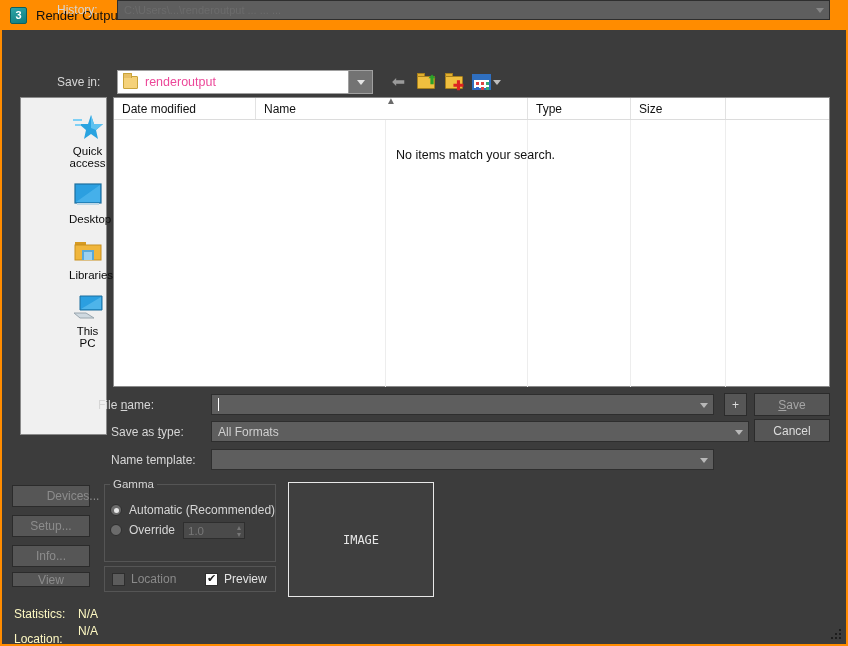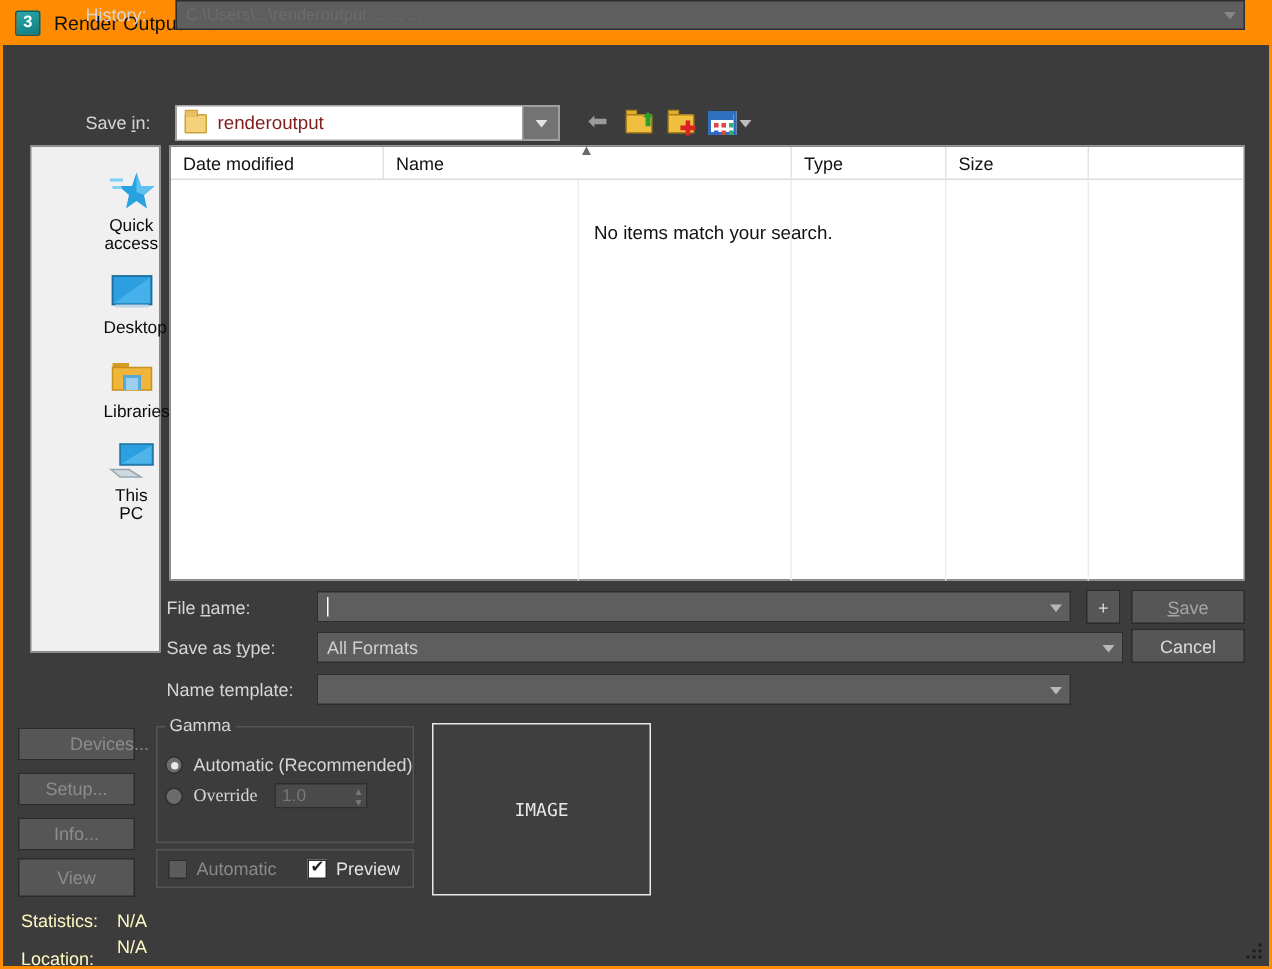--- a/index.html
+++ b/index.html
@@ -73,21 +73,21 @@
   }
   #savein-folder {
     width: 15px; height: 13px; margin-left: 5px; flex: none;
     background: #f5d27a; border: 1px solid #c9a43a; border-radius: 1px;
     position: relative;
   }
   #savein-folder:before {
     content:""; position:absolute; left:-1px; top:-4px; width:7px; height:4px;
     background:#e8c066; border:1px solid #c9a43a; border-bottom:none; border-radius:1px 1px 0 0;
   }
-  #savein-text { margin-left: 7px; color: #7f1d1d; font-size: 12.5px; }
+  #savein-text { margin-left: 7px; color: #ec4899; font-size: 12.5px; }
   #savein-dd {
     position: absolute; right: 0; top: 0; width: 24px; height: 22px;
     background: #737373; border-left: 1px solid #a0a0a0;
     display: flex; align-items: center; justify-content: center;
   }
   #savein-dd i {
     width:0;height:0;border-left:4px solid transparent;border-right:4px solid transparent;
     border-top:5px solid #e4e4e4; display:block;
   }
 
@@ -132,21 +132,21 @@
   #fl-head { height: 22px; display: flex; border-bottom: 1px solid #dcdcdc; position:relative; }
   .fl-col { border-right: 1px solid #e2e2e2; font-size: 12px; color: #111; padding: 4px 0 0 8px; position:relative; }
   #sort-marker {
     position:absolute; left:130px; top:-1px; color:#6a6a6a; font-size:10px; line-height:8px;
   }
   #fl-body { position: relative; height: 267px; }
   .fl-vline { position: absolute; top: 0; bottom: 0; width: 1px; background: #ededed; }
   #empty-msg { position: absolute; left: 282px; top: 28px; font-size: 12.5px; color: #111; }
 
   
-  #filename-label { position: absolute; left: 109px; top: 398px; text-align: right; }
+  #filename-label { position: absolute; left: 96px; top: 398px; text-align: right; }
   #filename-field { position: absolute; left: 209px; top: 394px; width: 503px; height: 21px; position:absolute; }
   #filename-caret { width:1px; height:13px; background:#ffffff; }
   #savetype-label { position: absolute; left: 109px; top: 425px; }
   #savetype-field { position: absolute; left: 209px; top: 421px; width: 538px; height: 21px; }
   #template-label { position: absolute; left: 109px; top: 453px; }
   #template-field { position: absolute; left: 209px; top: 449px; width: 503px; height: 21px; }
 
   .btn {
     background: #565656; border: 1px solid #2b2b2b; color: #dcdcdc;
     font-size: 12px; display: flex; align-items: center; justify-content: center;
@@ -154,41 +154,41 @@
   }
   .btn.disabled { color: #8c8c8c; }
   #plus-btn { position: absolute; left: 722px; top: 393px; width: 23px; height: 23px; }
   #save-btn { position: absolute; left: 752px; top: 393px; width: 76px; height: 23px; color:#a5a5a5;}
   #cancel-btn { position: absolute; left: 752px; top: 419px; width: 76px; height: 23px; }
 
   
   #devices-btn { position: absolute; left: 10px; top: 485px; width: 78px; height: 22px; padding-left: 44px; }
   #setup-btn   { position: absolute; left: 10px; top: 515px; width: 78px; height: 22px; }
   #info-btn    { position: absolute; left: 10px; top: 545px; width: 78px; height: 22px; }
-  #view-btn    { position: absolute; left: 10px; top: 572px; width: 78px; height: 26px; }
+  #view-btn    { position: absolute; left: 10px; top: 572px; width: 78px; height: 15px; }
 
   
   #gamma-group {
     position: absolute; left: 102px; top: 484px; width: 172px; height: 78px;
     border: 1px solid #555; 
   }
   #gamma-title { position: absolute; left: 108px; top: 478px; background:#3c3c3c; padding:0 3px;
                  font-size:11.5px; color:#d6d6d6; }
   .radio-row { display:flex; align-items:center; position:absolute; }
   .radio {
     width: 12px; height: 12px; border-radius: 50%;
     background: #6b6b6b; border: 1px solid #2e2e2e; position: relative; flex:none;
   }
   .radio.on:after {
     content:""; position:absolute; left:2.5px; top:2.5px; width:5px; height:5px;
     border-radius:50%; background:#e8e8e8;
   }
   .radio-lbl { margin-left: 7px; font-size: 12px; color: #d6d6d6; }
   #gamma-auto { left: 108px; top: 503px; }
-  #gamma-over { left: 108px; top: 523px; font-family: Liberation Serif, serif; }
+  #gamma-over { left: 108px; top: 523px; }
   #gamma-spin {
     position: absolute; left: 181px; top: 522px; width: 62px; height: 17px;
     background: #4a4a4a; border: 1px solid #2e2e2e; color: #787878;
     font-size: 11.5px; display:flex; align-items:center; padding-left:4px;
   }
   #gamma-spin .spin-arrows {
     position:absolute; right:3px; top:1px; color:#767676; font-size:8px; line-height:7px; text-align:center;
   }
 
   
@@ -380,21 +380,21 @@
     <span class="radio-lbl">Override</span>
   </div>
   <div id="gamma-spin">
     <span>1.0</span>
     <span class="spin-arrows">▴<br>▾</span>
   </div>
 
   <div id="seq-group"></div>
   <div id="seq-row">
     <span class="chk off"></span>
-    <span class="t">Automatic</span>
+    <span class="t">Location</span>
   </div>
   <div id="prev-row">
     <span class="chk on"></span>
     <span class="t">Preview</span>
   </div>
 
   <div id="image-box">
     <span>IMAGE</span>
   </div>
 

